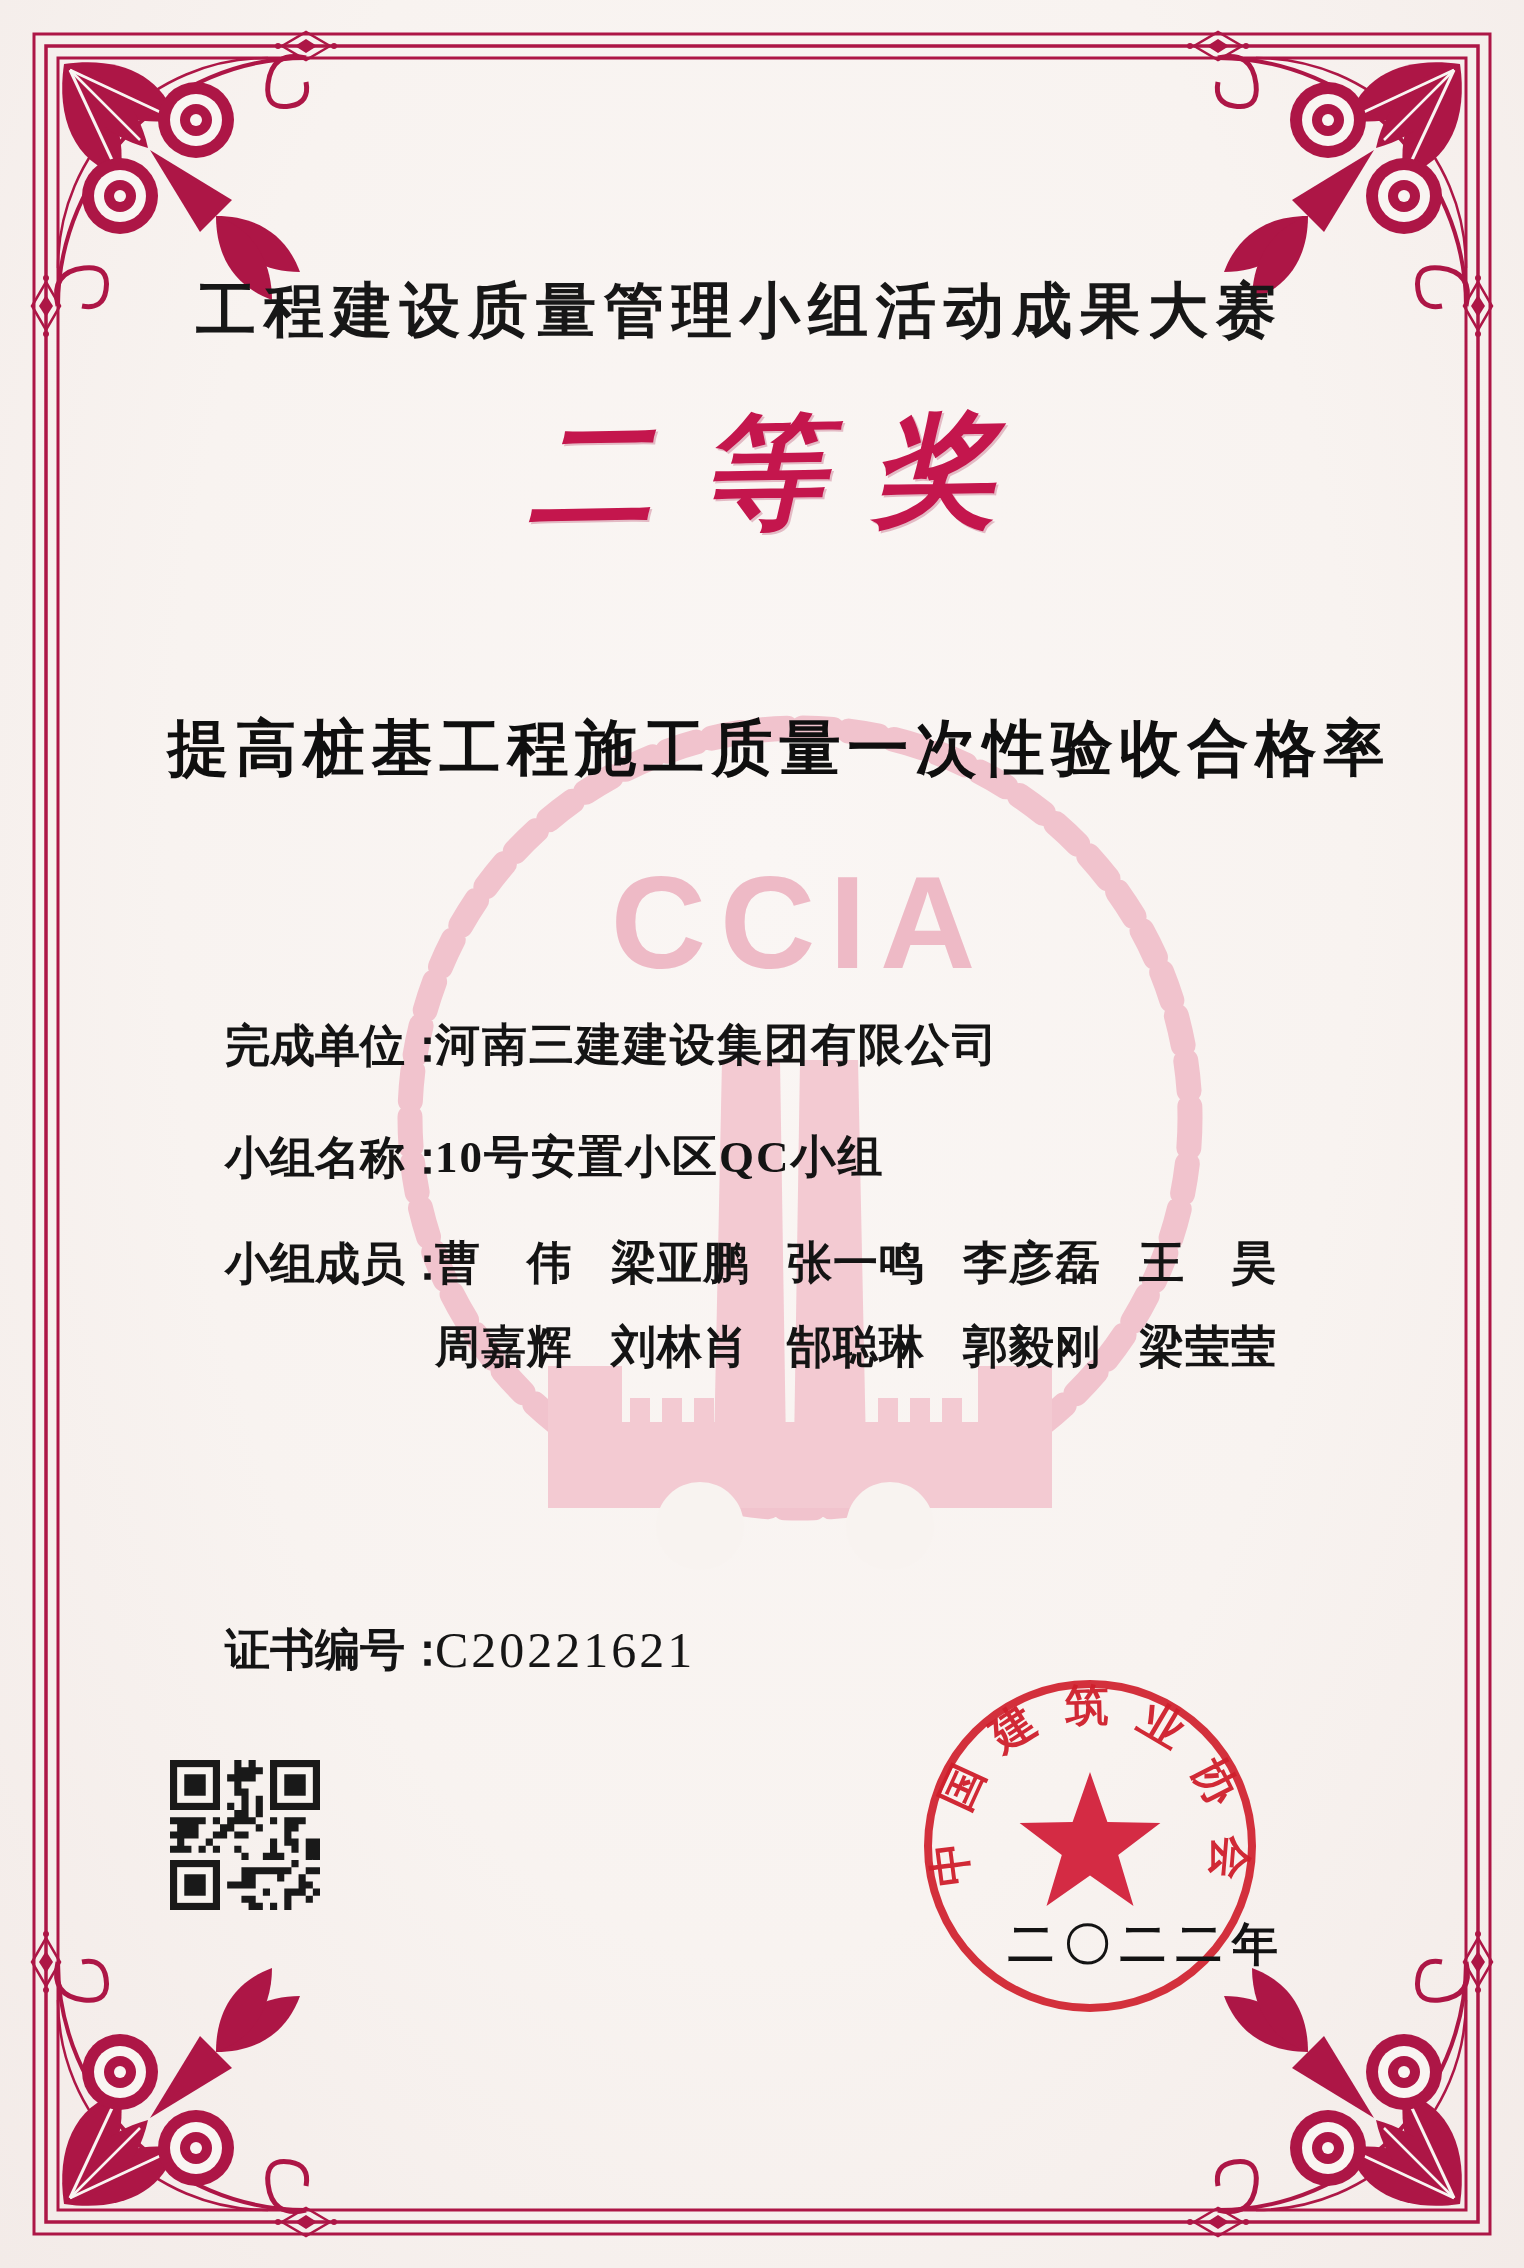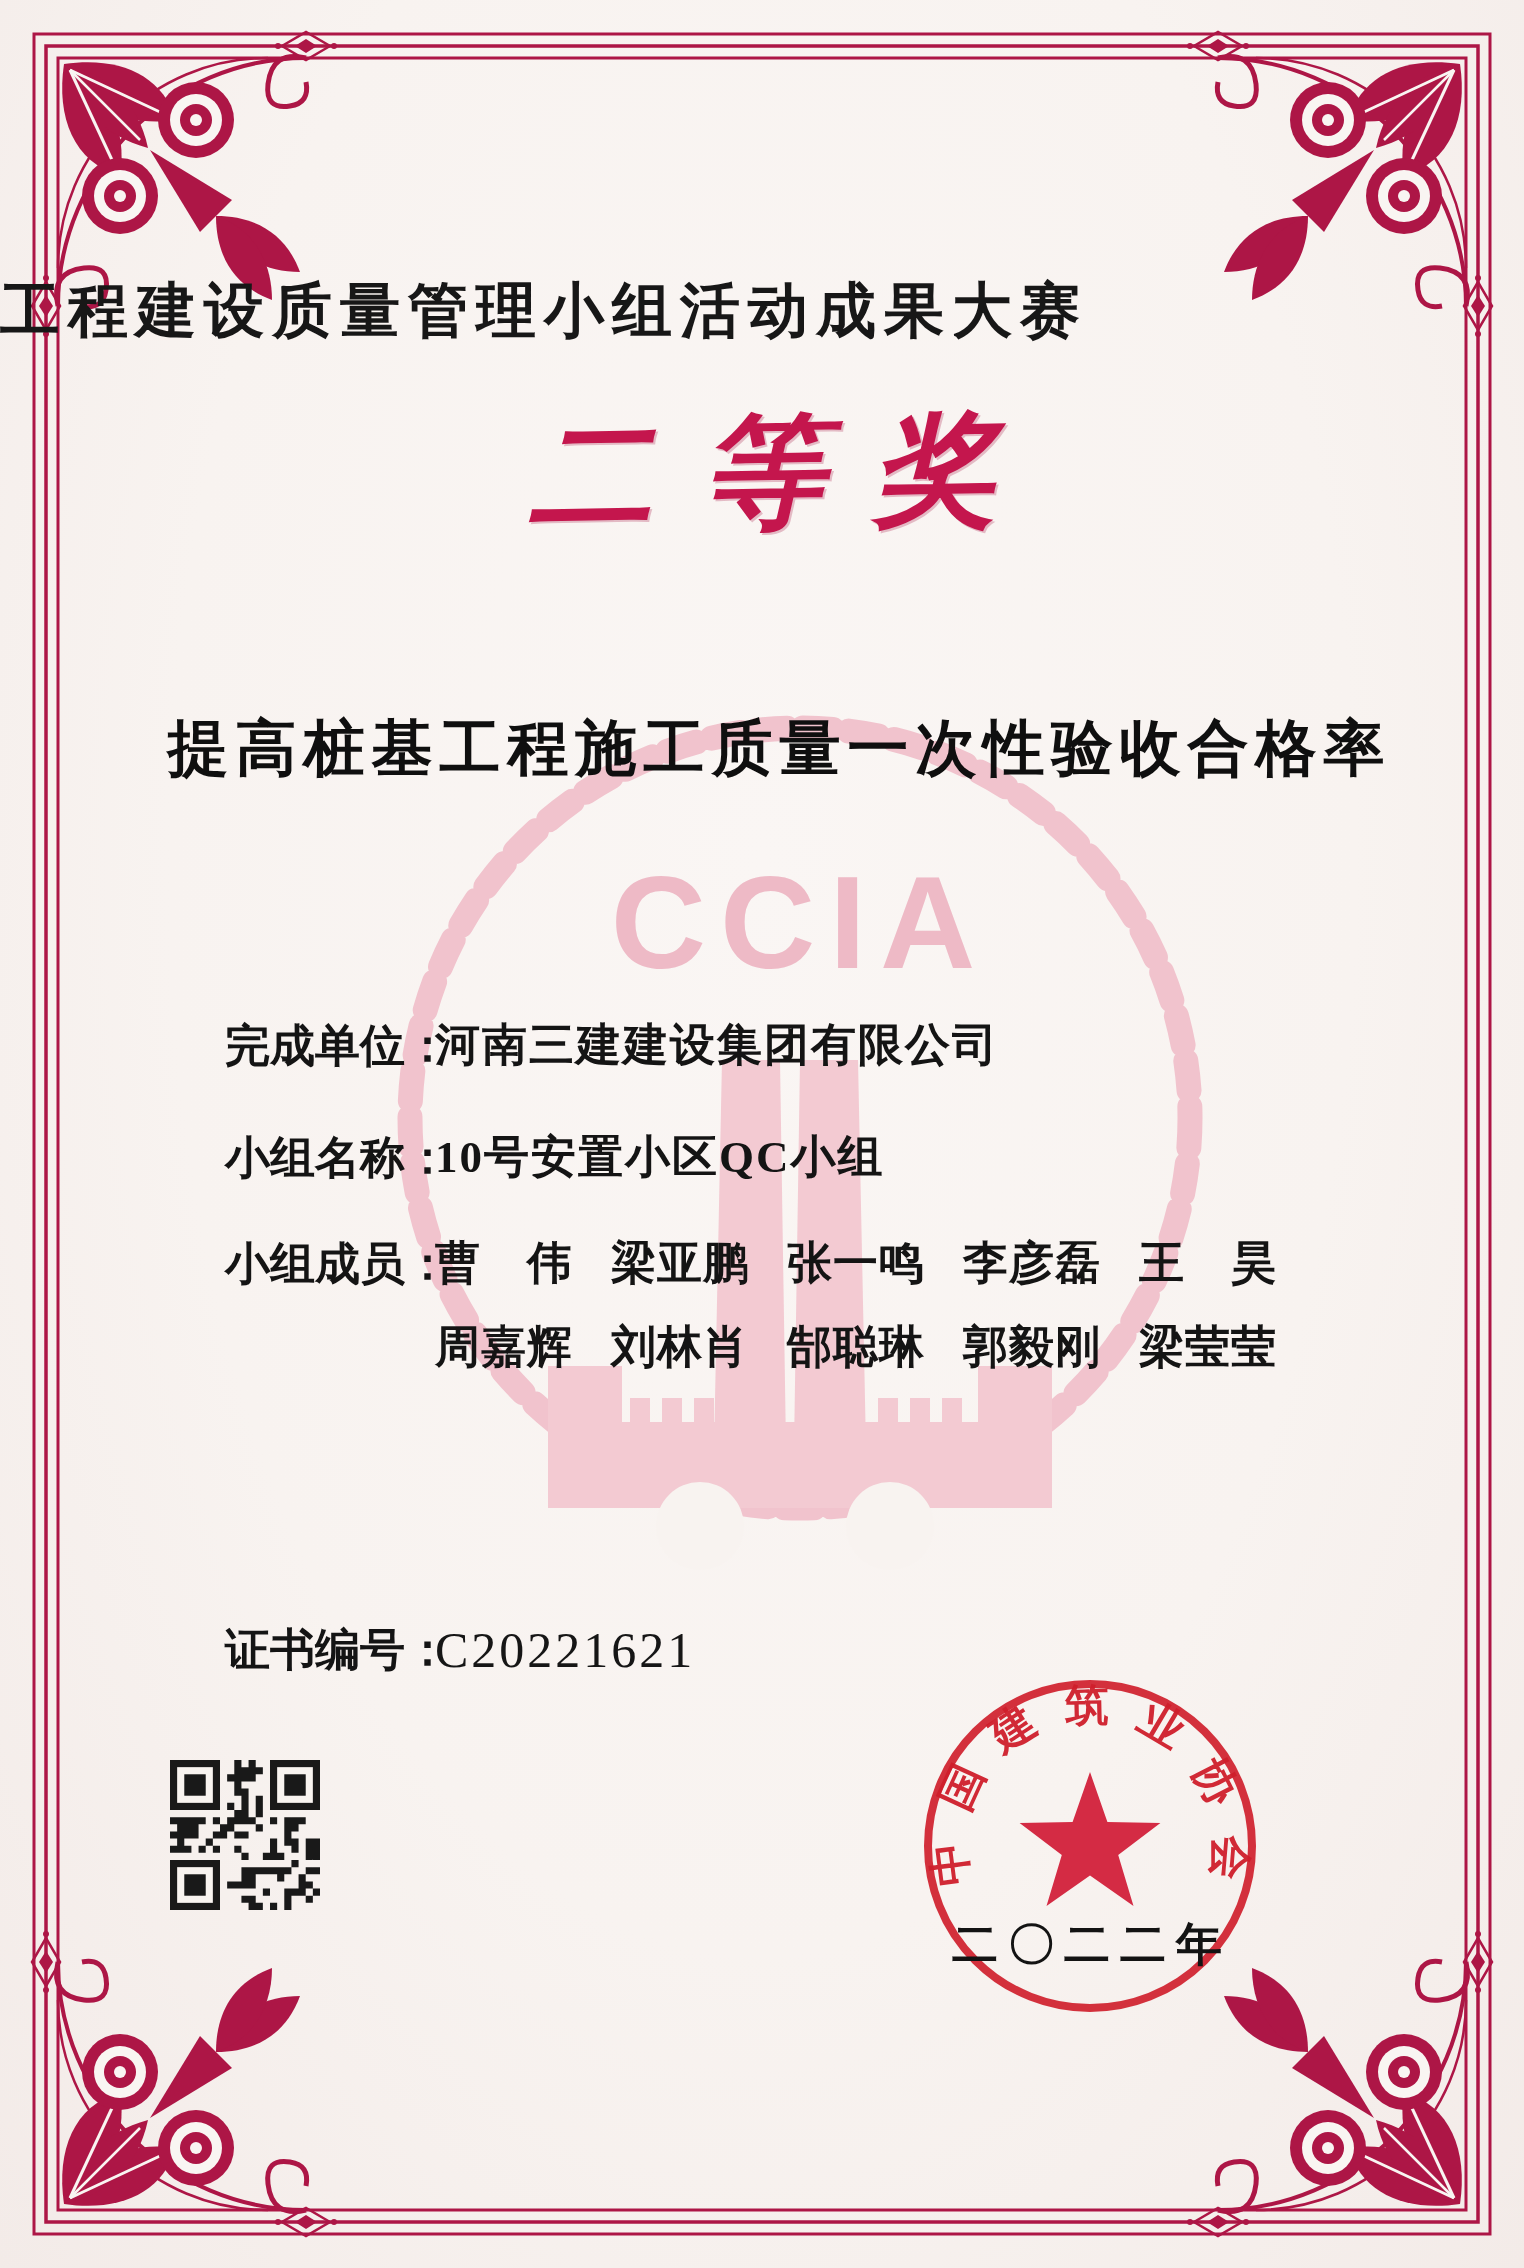--- a/index.html
+++ b/index.html
@@ -3,23 +3,23 @@
 <meta charset="utf-8">
 <style>
   html,body { margin:0; padding:0; background:#e8e2de; }
   .cert {
     position:relative; width:1524px; height:2268px; overflow:hidden;
     background: radial-gradient(ellipse at 50% 38%, #faf6f4 0%, #f8f3f0 55%, #f3ebe8 100%);
     font-family:"Liberation Sans", sans-serif;
   }
   .layer { position:absolute; left:0; top:0; width:1524px; height:2268px; }
   .competition-title {
-    position:absolute; left:0; top:276px; width:1284px; text-align:left;
+    position:absolute; left:0; top:276px; width:1284px; text-align:right;
     font:700 60px/1.15 "Liberation Sans", sans-serif; color:#171717;
-    letter-spacing:8px; padding-left:0; box-sizing:border-box; z-index:3;
+    letter-spacing:8px; padding-left:12px; box-sizing:border-box; z-index:3;
   }
   .award-name {
     position:absolute; left:0; top:406px; width:1524px; text-align:center;
     font-family:"Liberation Serif", serif; font-style:italic; font-weight:700;
     font-size:124px; line-height:1.1; color:#c4164d;
     letter-spacing:48px; padding-left:48px; box-sizing:border-box; z-index:3;
     transform:rotate(-1deg); text-shadow:2px 2px 0 rgba(164,12,58,.25);
   }
   .project-title {
     position:absolute; left:0; top:714px; width:1524px; text-align:center;
@@ -42,21 +42,21 @@
   }
   .names { display:flex; gap:38px; }
   .names .field-value { letter-spacing:1px; }
   .certno-value {
     font-family:"Liberation Serif", serif; font-weight:400; font-size:50px; line-height:1.05;
     color:#161616; letter-spacing:3px;
   }
   .qr { position:absolute; left:170px; top:1760px; width:150px; height:150px; z-index:3; }
   .seal-svg { position:absolute; left:880px; top:1640px; width:420px; height:420px; z-index:4; }
   .seal-year {
-    position:absolute; left:952px; top:1920px; width:340px; z-index:5;
+    position:absolute; left:1008px; top:1920px; width:340px; z-index:5;
     font-family:"Liberation Serif", serif; font-weight:700; font-size:46px; line-height:1.1;
     color:#131313; letter-spacing:10px; white-space:nowrap;
   }
   .wm { z-index:1; }
   .border-svg { z-index:2; }
 </style>
 </head>
 <body>
 
 <div class="cert">

